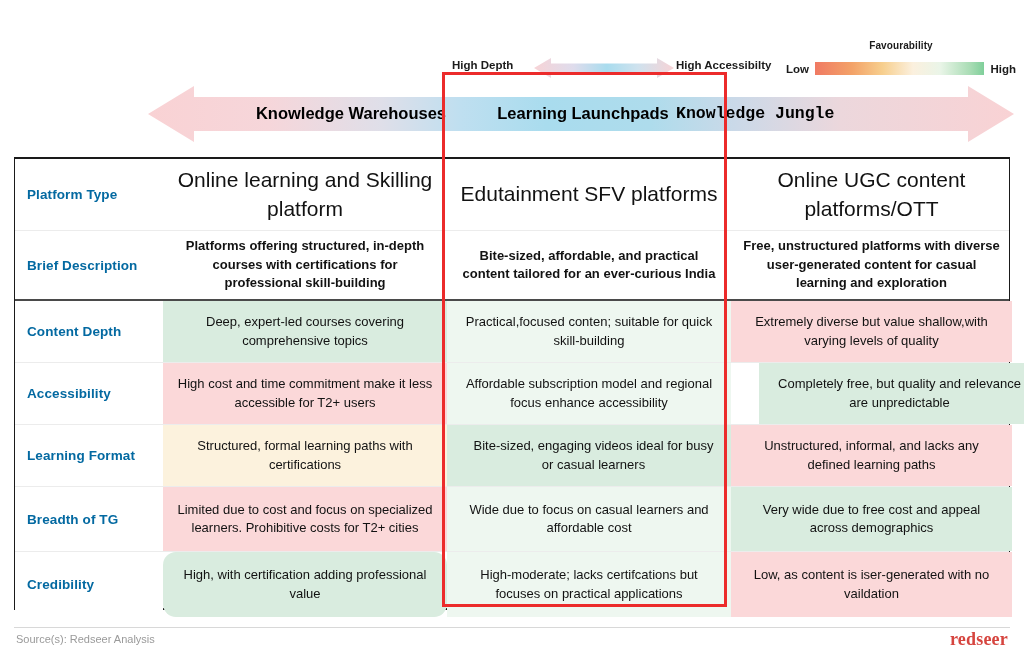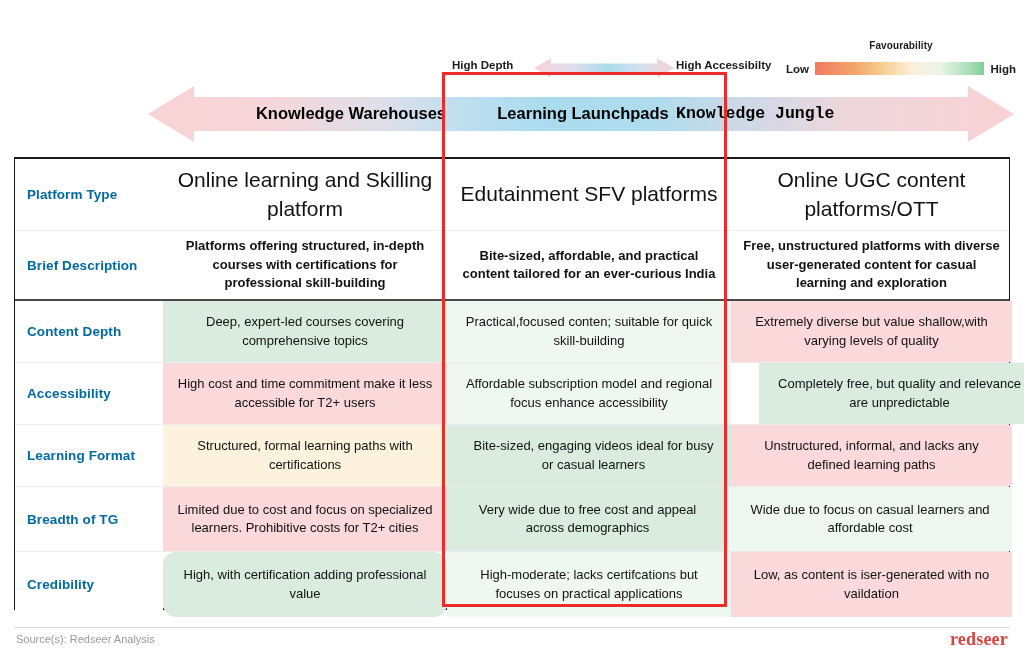--- a/index.html
+++ b/index.html
@@ -223,22 +223,22 @@
   <div class="trow row-data h-data sep-light">
     <div class="cell-label">Learning Format</div>
     <div class="cell c1" style="background-color: rgb(252, 242, 221);">Structured, formal learning paths with certifications</div>
     <div class="cell c2" style="background-color: rgb(217, 236, 223); padding-left: 21px;">Bite-sized, engaging videos ideal for busy or casual learners</div>
     <div class="cell c3" style="background-color: rgb(251, 216, 217);">Unstructured, informal, and lacks any defined learning paths</div>
   </div>
 
   <div class="trow row-data h-data-tall sep-light">
     <div class="cell-label">Breadth of TG</div>
     <div class="cell c1" style="background-color: rgb(251, 216, 217);">Limited due to cost and focus on specialized learners. Prohibitive costs for T2+ cities</div>
+    <div class="cell c2" style="background-color: rgb(238, 247, 240);">Wide due to focus on casual learners and affordable cost</div>
     <div class="cell c3" style="background-color: rgb(217, 236, 223);">Very wide due to free cost and appeal across demographics</div>
-    <div class="cell c2" style="background-color: rgb(238, 247, 240);">Wide due to focus on casual learners and affordable cost</div>
   </div>
 
   <div class="trow row-data h-data-tall">
     <div class="cell-label">Credibility</div>
     <div class="cell c1" style="background-color: rgb(217, 236, 223); border-radius: 13px;">High, with certification adding professional value</div>
     <div class="cell c2" style="background-color: rgb(238, 247, 240);">High-moderate; lacks certifcations but focuses on practical applications</div>
     <div class="cell c3" style="background-color: rgb(251, 216, 217);">Low, as content is iser-generated with no vaildation</div>
   </div>
 
 </div>

